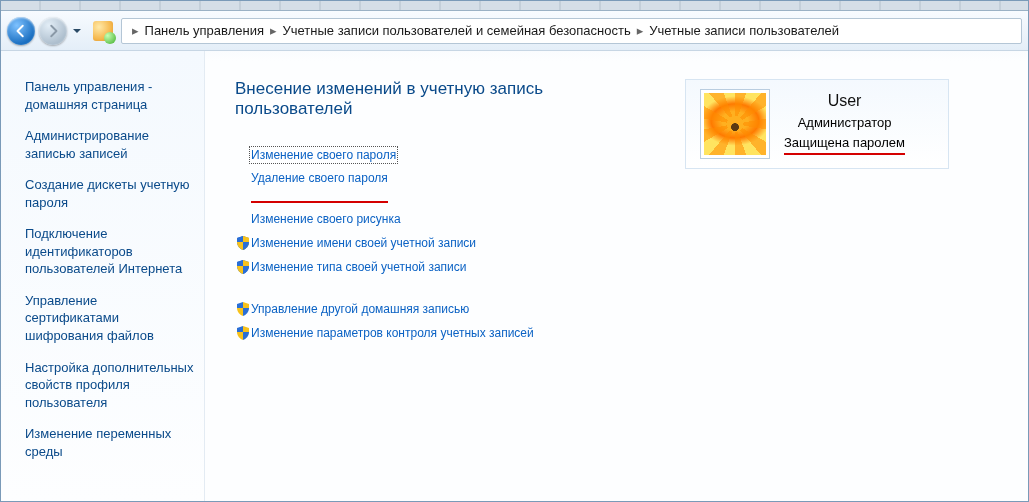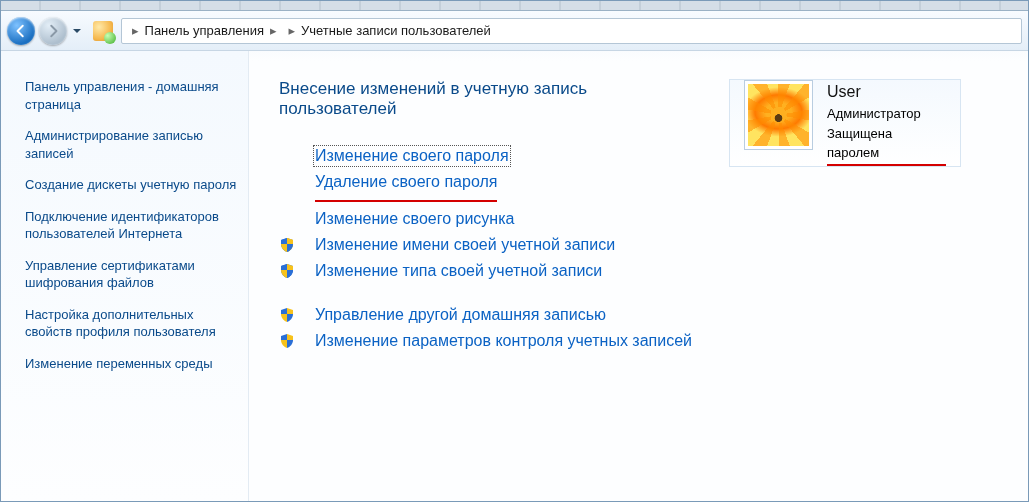--- a/index.html
+++ b/index.html
@@ -82,21 +82,21 @@
     color: #666;
   }
   .bc-seg { cursor: pointer; }
   
   .body {
     flex: 1;
     display: flex;
     overflow: hidden;
   }
   .sidebar {
-    width: 248px;
+    width: 204px;
     padding: 20px 8px 10px 22px;
     background: linear-gradient(180deg,#f4f9fe,#fdfeff);
     border-right: 1px solid #e3ebf3;
   }
   .sidebar a {
     display: block;
     color: #0a4a8a;
     text-decoration: none;
     line-height: 1.35;
     padding: 7px 2px;
@@ -113,52 +113,53 @@
   .content-main { flex: 1; max-width: 430px; }
   h1.page-title {
     font-size: 17px;
     font-weight: 400;
     color: #0a4a8a;
     margin: 0 0 24px 0;
   }
   .action-list { list-style:none; margin:0; padding:0; }
   .action-list li {
     display:flex; align-items:center;
-    gap: 20px;
+    gap: 0;
     padding: 4px 0;
-    font-size: 16px;
+    font-size: 12px;
   }
   .action-list li.spacer { height: 18px; }
   .action-list a {
     color: #0b62c4;
     text-decoration: none;
     cursor: pointer;
   }
   .action-list a.focused {
     outline: 1px dotted #555;
     outline-offset: 1px;
   }
   .action-list a.underlined {
     border-bottom: 2px solid #d40000;
-    padding-bottom: 9px;
+    padding-bottom: 16px;
   }
   .shield {
     width: 16px; height: 16px;
     flex-shrink: 0;
   }
   .shield-ph { width:16px; height:16px; flex-shrink:0; }
   
   .usercard {
-    width: 232px;
+    width: 264px;
     border: 1px solid #d7e5f2;
     background: linear-gradient(#f4f9fe,#ffffff);
-    padding: 0 14px;
+    padding: 9px 14px;
     display: flex;
     gap: 14px;
     align-items: flex-start;
+    text-align: center;
   }
   .avatar {
     width: 70px; height: 70px;
     border: 1px solid #b9cde0;
     padding: 3px;
     background: #fff;
   }
   .avatar-inner {
     width: 100%; height: 100%;
     background:
@@ -213,20 +214,21 @@
     <div class="dropdown-chev">
       <svg viewBox="0 0 10 10">
           <path d="M1 3l4 4 4-4z"></path>
         </svg>
     </div>
     <div class="bc-icon"></div>
     <div class="breadcrumb">
       <span class="bc-sep">▸</span>
       <span class="bc-seg">Панель управления</span>
       <span class="bc-sep">▸</span>
+      <span class="bc-seg">Учетные записи пользователей и семейная безопасность</span>
       <span class="bc-sep">▸</span>
       <span class="bc-seg">Учетные записи пользователей</span>
     </div>
   </div>
 
   <div class="body">
 
     <nav class="sidebar">
       <a>Панель управления - домашняя страница</a>
       <a>Администрирование записью записей</a>

